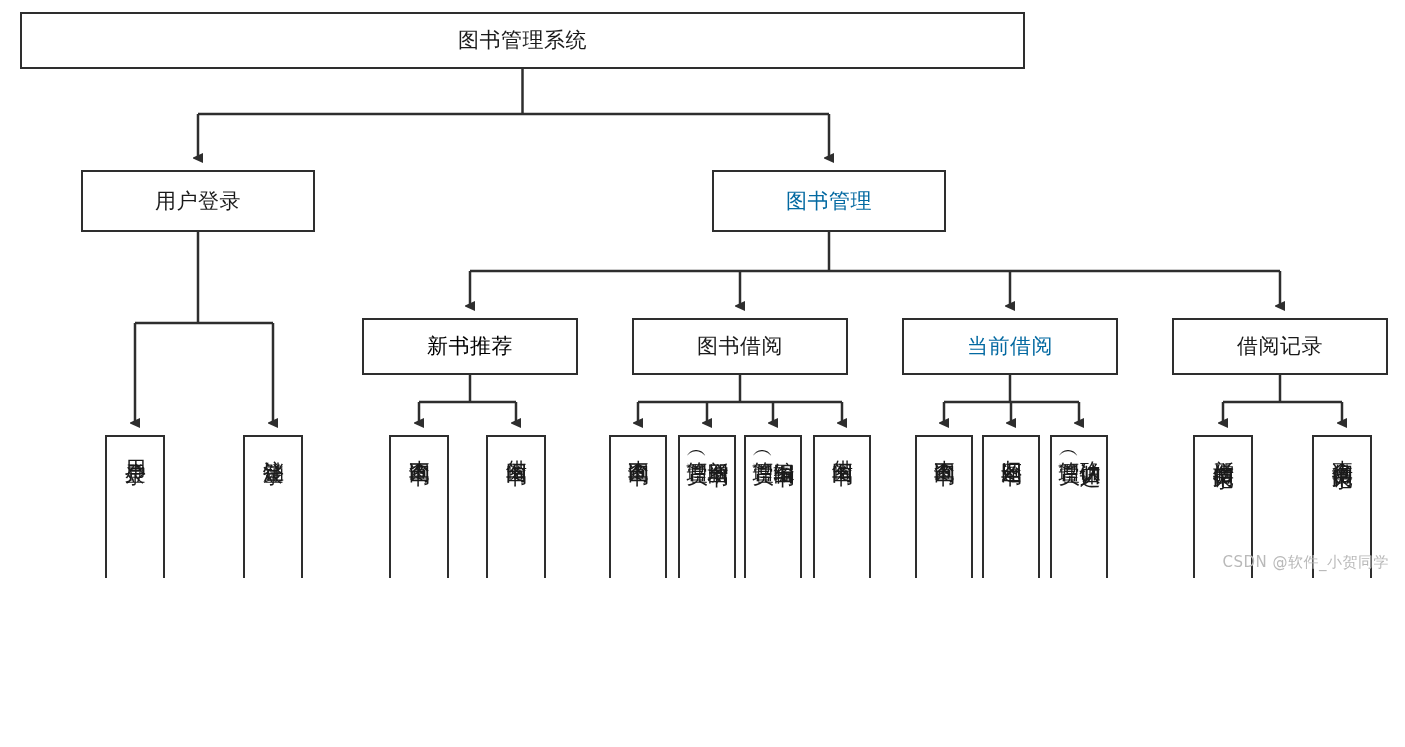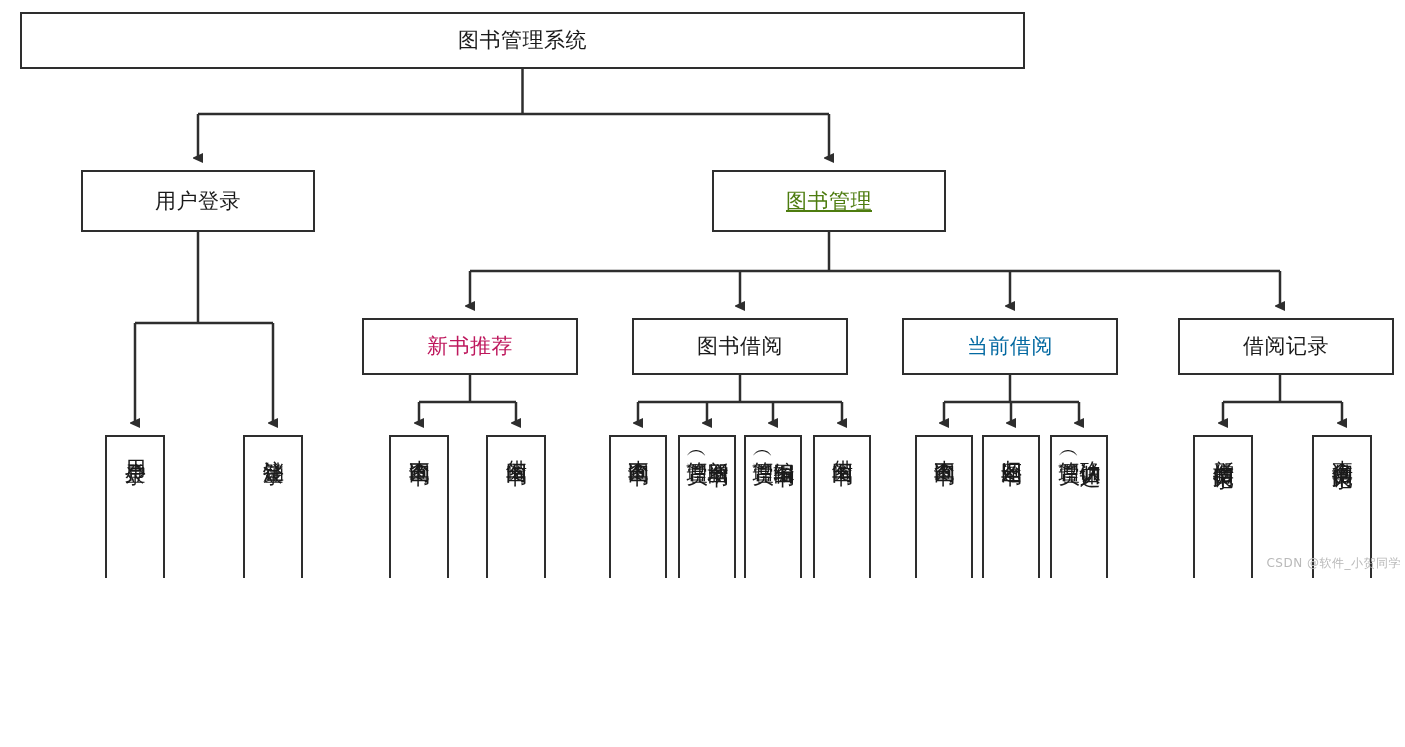--- a/index.html
+++ b/index.html
@@ -54,23 +54,23 @@
   }
   .node.vert .label {
     writing-mode: vertical-rl;
     text-orientation: upright;
     font-size: 21px;
     letter-spacing: 2px;
     line-height: 1;
   }
   #watermark {
     position: absolute;
-    right: 4px;
+    right: 16px;
     bottom: 6px;
-    font-size: 12px;
+    font-size: 15px;
     color: #b9b9b9;
     z-index: 5;
     white-space: nowrap;
     letter-spacing: 0.5px;
   }
 </style>
 </head>
 <body>
 
 <div id="canvas">
@@ -118,33 +118,33 @@
       </g>
   </svg>
 
   <div id="node-layer">
       <div class="node horiz" style="left: 20px; top: 12px; width: 1005px; height: 57px; border-color: rgb(46, 46, 46); background: rgb(255, 255, 255); color: rgb(26, 26, 26);">
         <span class="label">图书管理系统</span>
       </div>
       <div class="node horiz" style="left: 81px; top: 170px; width: 234px; height: 62px; border-color: rgb(46, 46, 46); background: rgb(255, 255, 255); color: rgb(26, 26, 26);">
         <span class="label">用户登录</span>
       </div>
-      <div class="node horiz" style="left: 712px; top: 170px; width: 234px; height: 62px; border-color: rgb(46, 46, 46); background: rgb(255, 255, 255); color: #4d7c0f; text-decoration: underline;">
+      <div class="node horiz" style="left: 712px; top: 170px; width: 234px; height: 62px; border-color: rgb(46, 46, 46); background: rgb(255, 255, 255); color: #0369a1;">
         <span class="label">图书管理</span>
       </div>
-      <div class="node horiz" style="left: 362px; top: 318px; width: 216px; height: 57px; border-color: rgb(46, 46, 46); background: rgb(255, 255, 255); color: #be185d;">
+      <div class="node horiz" style="left: 362px; top: 318px; width: 216px; height: 57px; border-color: rgb(46, 46, 46); background: rgb(255, 255, 255); color: #000000;">
         <span class="label">新书推荐</span>
       </div>
       <div class="node horiz" style="left: 632px; top: 318px; width: 216px; height: 57px; border-color: rgb(46, 46, 46); background: rgb(255, 255, 255); color: rgb(26, 26, 26); align-items: center;">
         <span class="label">图书借阅</span>
       </div>
       <div class="node horiz" style="left: 902px; top: 318px; width: 216px; height: 57px; border-color: rgb(46, 46, 46); background: rgb(255, 255, 255); color: #0369a1;">
         <span class="label">当前借阅</span>
       </div>
-      <div class="node horiz" style="left: 1172px; top: 318px; width: 216px; height: 57px; border-color: rgb(46, 46, 46); background: rgb(255, 255, 255); color: rgb(26, 26, 26); margin-left: 6px;">
+      <div class="node horiz" style="left: 1172px; top: 318px; width: 216px; height: 57px; border-color: rgb(46, 46, 46); background: rgb(255, 255, 255); color: rgb(26, 26, 26);">
         <span class="label">借阅记录</span>
       </div>
       <div class="node vert" style="left: 105px; top: 435px; width: 60px; height: 300px; border-color: rgb(46, 46, 46); background: rgb(255, 255, 255); color: rgb(26, 26, 26);">
         <span class="label">用户登录</span>
       </div>
       <div class="node vert" style="left: 243px; top: 435px; width: 60px; height: 300px; border-color: rgb(46, 46, 46); background: rgb(255, 255, 255); color: rgb(26, 26, 26);">
         <span class="label">注销登录</span>
       </div>
       <div class="node vert" style="left: 389px; top: 435px; width: 60px; height: 300px; border-color: rgb(46, 46, 46); background: rgb(255, 255, 255); color: rgb(26, 26, 26);">
         <span class="label">查询图书</span>

